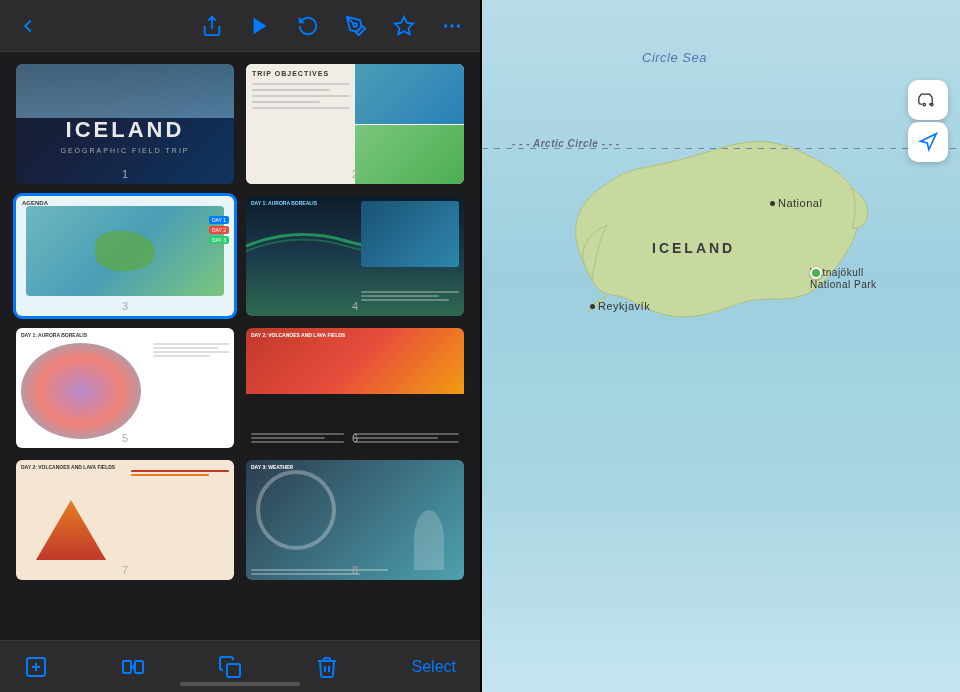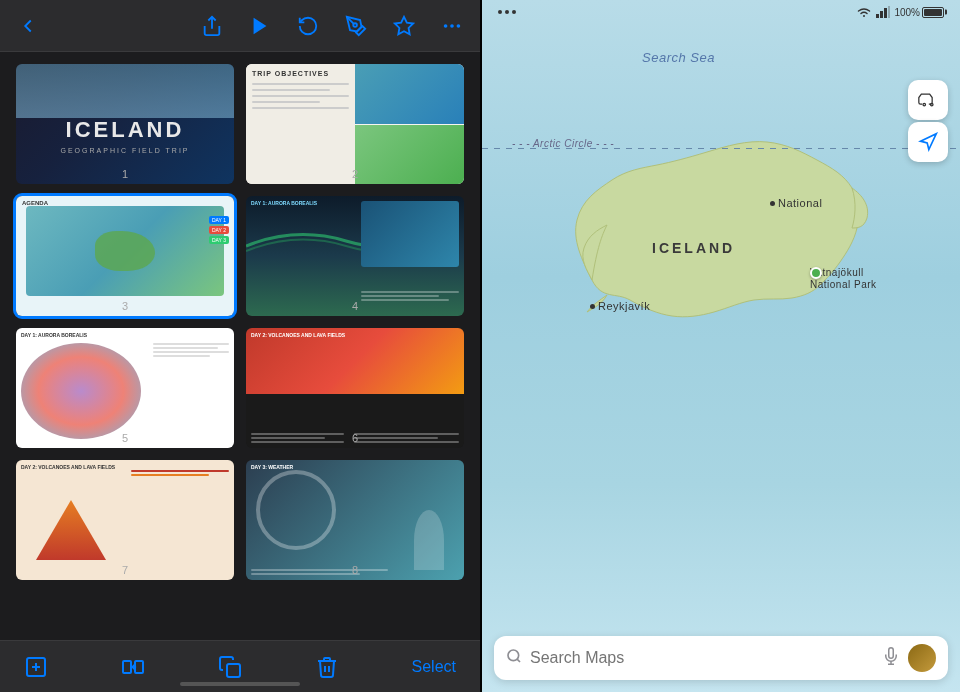--- a/index.html
+++ b/index.html
@@ -815,104 +815,55 @@
       <path d="M80 200 C70 180 60 160 65 140 C70 120 85 110 100 100 C115 90 130 88 145 85 C160 82 175 78 195 72 C215 66 235 60 255 62 C275 64 290 72 305 80 C320 88 332 95 340 108 C348 121 348 135 345 148 C342 161 335 172 328 182 C321 192 315 198 308 205 C301 212 292 216 280 218 C268 220 255 218 242 220 C229 222 216 228 202 232 C188 236 174 238 160 236 C146 234 132 228 118 220 C104 212 90 220 80 200Z" fill="#c8d9a0" stroke="#b0c07a" stroke-width="1"></path>
 
       <path d="M80 200 C75 190 68 180 72 168 C76 156 85 150 95 145 C90 155 85 168 80 200Z" fill="#c8d9a0" stroke="#b0c07a" stroke-width="1"></path>
 
       <path d="M340 108 C350 115 358 125 355 138 C352 148 345 148 340 148 C343 138 345 123 340 108Z" fill="#c8d9a0" stroke="#b0c07a" stroke-width="1"></path>
 
       <path d="M95 215 C88 220 80 225 75 232 C82 228 90 224 95 215Z" fill="#c8d9a0" stroke="#b0c07a" stroke-width="1"></path>
     </svg>
 
     <div class="arctic-line"></div>
-    <div class="map-label arctic" style="top:138px; left:30px;">- - - Arctic Circle - - -</div>
-
-    <div class="map-label sea" style="top:50px; left:160px;">Search Sea</div>
+    <div class="map-label arctic" style="top:138px; left:30px;font-weight:bold;">- - - Arctic Circle - - -</div>
+
+    <div class="map-label sea" style="top:50px; left:160px;">Circle Sea</div>
 
     <div class="map-label country" style="top:240px; left:170px;">ICELAND</div>
 
     <div style="position:absolute; top:197px; left:288px; display:flex; align-items:center; gap:3px;">
       <div style="width:5px; height:5px; background:#333; border-radius:50; border-radius:50%;"></div>
       <span class="map-label city" style="position:static;">National</span>
     </div>
 
     <div style="position:absolute; top:300px; left:108px; display:flex; align-items:center; gap:3px;">
       <div style="width:5px; height:5px; background:#333; border-radius:50%;"></div>
       <span class="map-label city" style="position:static;">Reykjavík</span>
     </div>
 
     <div style="position:absolute; top:267px; left:328px; display:flex; align-items:flex-start; gap:3px;">
       <div class="park-marker"></div>
       <span class="map-label city" style="position:static; font-size:10px; line-height:1.2;">Vatnajökull<br>National Park</span>
     </div>
 
   </div>
 
-  <div class="maps-status-bar">
-    <div class="maps-status-dots">
-      <div class="maps-status-dot"></div>
-      <div class="maps-status-dot"></div>
-      <div class="maps-status-dot"></div>
-    </div>
-    <div class="maps-status-right">
-
-      <svg width="16" height="12" viewBox="0 0 16 12">
-        <path d="M8 10 L8 10" stroke="#333" stroke-width="2" stroke-linecap="round"></path>
-        <path d="M5 7.5 Q8 5 11 7.5" stroke="#333" stroke-width="1.5" fill="none" stroke-linecap="round"></path>
-        <path d="M2.5 5 Q8 1 13.5 5" stroke="#333" stroke-width="1.5" fill="none" stroke-linecap="round"></path>
-      </svg>
-
-      <svg width="14" height="12" viewBox="0 0 14 12">
-        <rect x="0" y="8" width="3" height="4" fill="#333"></rect>
-        <rect x="4" y="5" width="3" height="7" fill="#333"></rect>
-        <rect x="8" y="2" width="3" height="10" fill="#333"></rect>
-        <rect x="12" y="0" width="2" height="12" fill="#333" opacity="0.3"></rect>
-      </svg>
-
-      <div style="display:flex; align-items:center; gap:2px;">
-        <span style="font-size:10px; color:#333;">100%</span>
-        <div class="battery-icon">
-          <div class="battery-fill"></div>
-        </div>
-      </div>
-    </div>
-  </div>
 
   <div class="maps-controls">
     <div class="map-control-btn">
 
       <svg width="22" height="22" viewBox="0 0 24 24" fill="none" stroke="#333" stroke-width="1.5">
         <path d="M5 17H3a2 2 0 0 1-2-2V9l3-4h10l3 4v6a2 2 0 0 1-2 2h-2"></path>
         <circle cx="7.5" cy="17.5" r="1.5"></circle>
         <circle cx="16.5" cy="17.5" r="1.5"></circle>
       </svg>
     </div>
     <div class="map-control-btn">
 
       <svg width="20" height="20" viewBox="0 0 24 24" fill="none" stroke="#007aff" stroke-width="2">
         <polygon points="3 11 22 2 13 21 11 13 3 11"></polygon>
       </svg>
     </div>
   </div>
 
-  <div class="maps-search-bar">
-    <span class="search-icon-map">
-      <svg width="16" height="16" viewBox="0 0 24 24" fill="none" stroke="#8e8e93" stroke-width="2.5">
-        <circle cx="11" cy="11" r="8"></circle>
-        <line x1="21" y1="21" x2="16.65" y2="16.65"></line>
-      </svg>
-    </span>
-    <input class="search-input-maps" type="text" placeholder="Search Maps" style="">
-    <span class="search-mic">
-      <svg width="18" height="18" viewBox="0 0 24 24" fill="none" stroke="#8e8e93" stroke-width="2">
-        <path d="M12 1a3 3 0 0 0-3 3v8a3 3 0 0 0 6 0V4a3 3 0 0 0-3-3z"></path>
-        <path d="M19 10v2a7 7 0 0 1-14 0v-2"></path>
-        <line x1="12" y1="19" x2="12" y2="23"></line>
-        <line x1="8" y1="23" x2="16" y2="23"></line>
-      </svg>
-    </span>
-    <div class="search-avatar">
-      <div class="avatar-img"></div>
-    </div>
-  </div>
 
 </div>
 
 </body></html>

